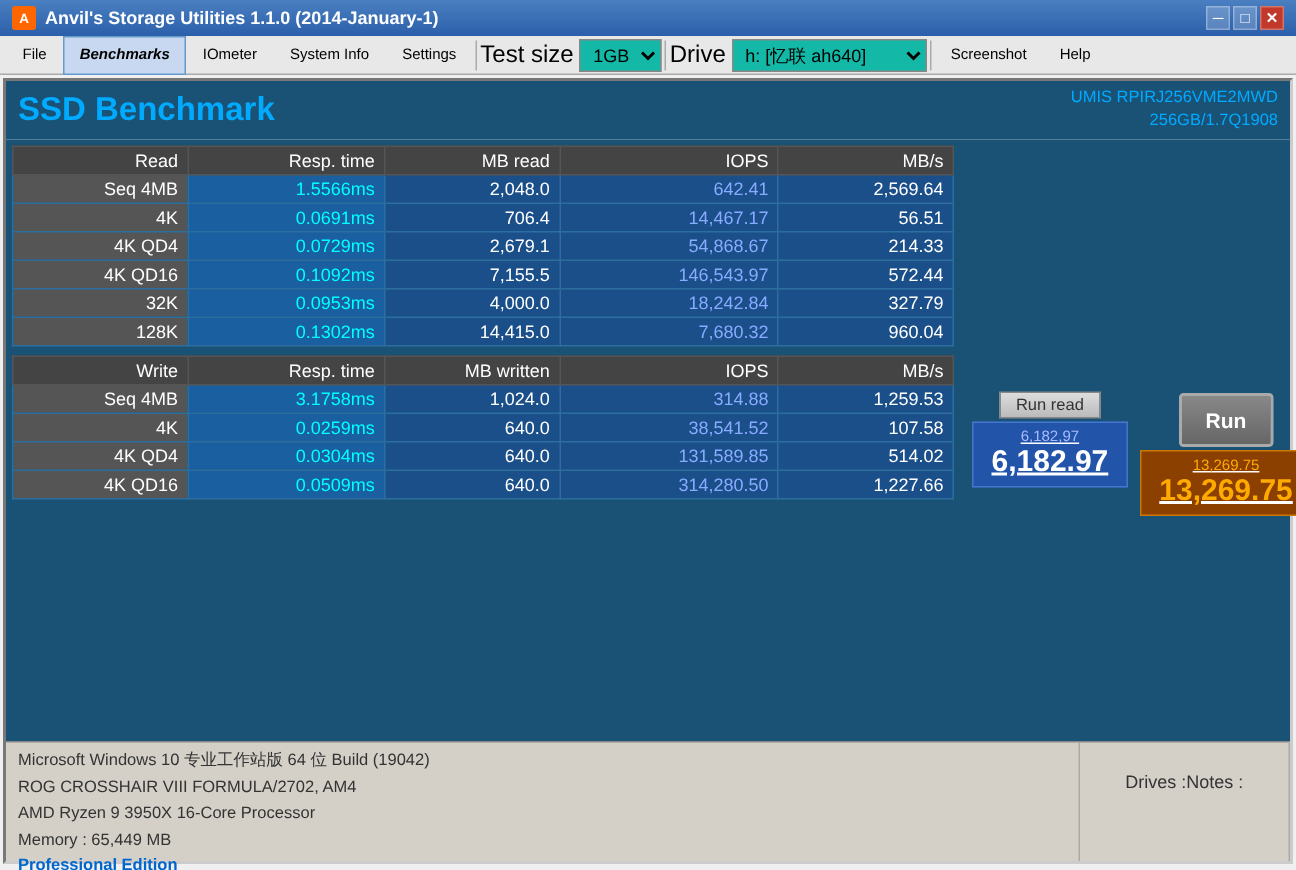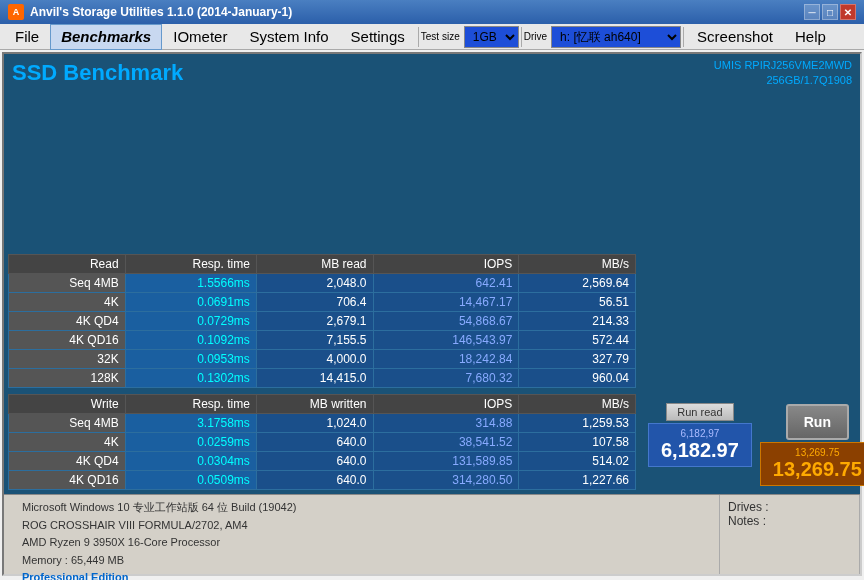--- a/index.html
+++ b/index.html
@@ -48,44 +48,44 @@
       background: #e8e8e8;
       border-bottom: 1px solid #aaa;
       height: 26px;
       display: flex;
       align-items: center;
       padding: 0 4px;
       gap: 0;
     }
     .menu-item {
       padding: 3px 10px;
-      font-size: 15px;
+      font-size: 10px;
       cursor: pointer;
       height: 26px;
       display: flex; align-items: center;
       border: 1px solid transparent;
     }
     .menu-item.active { background: #c8d8f0; border-color: #6699cc; font-weight: bold; font-style: italic; }
 
     .menu-separator { width: 1px; height: 20px; background: #aaa; margin: 0 2px; }
 
     
     .toolbar-row {
       display: flex;
       align-items: center;
       gap: 4px;
     }
     .menu-select {
       border: 1px solid #888;
-      background: #1d4ed8;
+      background: #14b8a6;
       padding: 2px 4px;
       font-size: 12px;
       cursor: pointer;
     }
-    .menu-label { font-size: 10px; }
+    .menu-label { font-size: 16px; }
 
     
     #main {
       background: white;
       border: 2px inset #ccc;
       margin: 2px;
       height: calc(580px - 24px - 28px - 4px);
       display: flex;
       flex-direction: column;
     }
@@ -108,21 +108,20 @@
       font-size: 11px;
       text-align: right;
       line-height: 1.4;
     }
 
     
     #content {
       display: flex;
       flex: 1;
       background: #1a5276;
-      align-items: flex-end;
     }
 
     
     #table-area {
       flex: 1;
       padding: 4px;
       display: flex;
       flex-direction: column;
       gap: 2px;
     }
@@ -183,20 +182,21 @@
       color: #333;
     }
 
     .score-display {
       background: #2255aa;
       border: 1px solid #4477cc;
       color: white;
       padding: 4px 12px;
       text-align: center;
       min-width: 100px;
+      text-decoration: underline;
     }
     .score-display .score-small {
       font-size: 10px;
       color: #aabbff;
     }
     .score-display .score-big {
       font-size: 20px;
       font-weight: bold;
       color: white;
     }
@@ -227,37 +227,37 @@
     
     #status-bar {
       background: #d4d0c8;
       border-top: 1px solid #888;
       height: 80px;
       display: flex;
       flex-direction: row;
     }
     .status-left {
       flex: 1;
-      padding: 4px 18px;
+      padding: 4px 8px;
       font-size: 11px;
       color: #333;
       line-height: 1.6;
       border-right: 1px solid #aaa;
     }
     .status-left .professional {
       color: #0066cc;
       font-weight: bold;
     }
     .status-mid {
       width: 140px;
-      padding: 5px 8px;
+      padding: 19px 8px;
       border-right: 1px solid #aaa;
       display: flex;
-      flex-direction: column;
-      justify-content: flex-start;
+      flex-direction: row;
+      justify-content: center;
       font-size: 12px;
       color: #333;
     }
     .status-right {
       flex: 1;
       padding: 4px 8px;
       font-size: 11px;
       color: #333;
       line-height: 1.6;
     }

